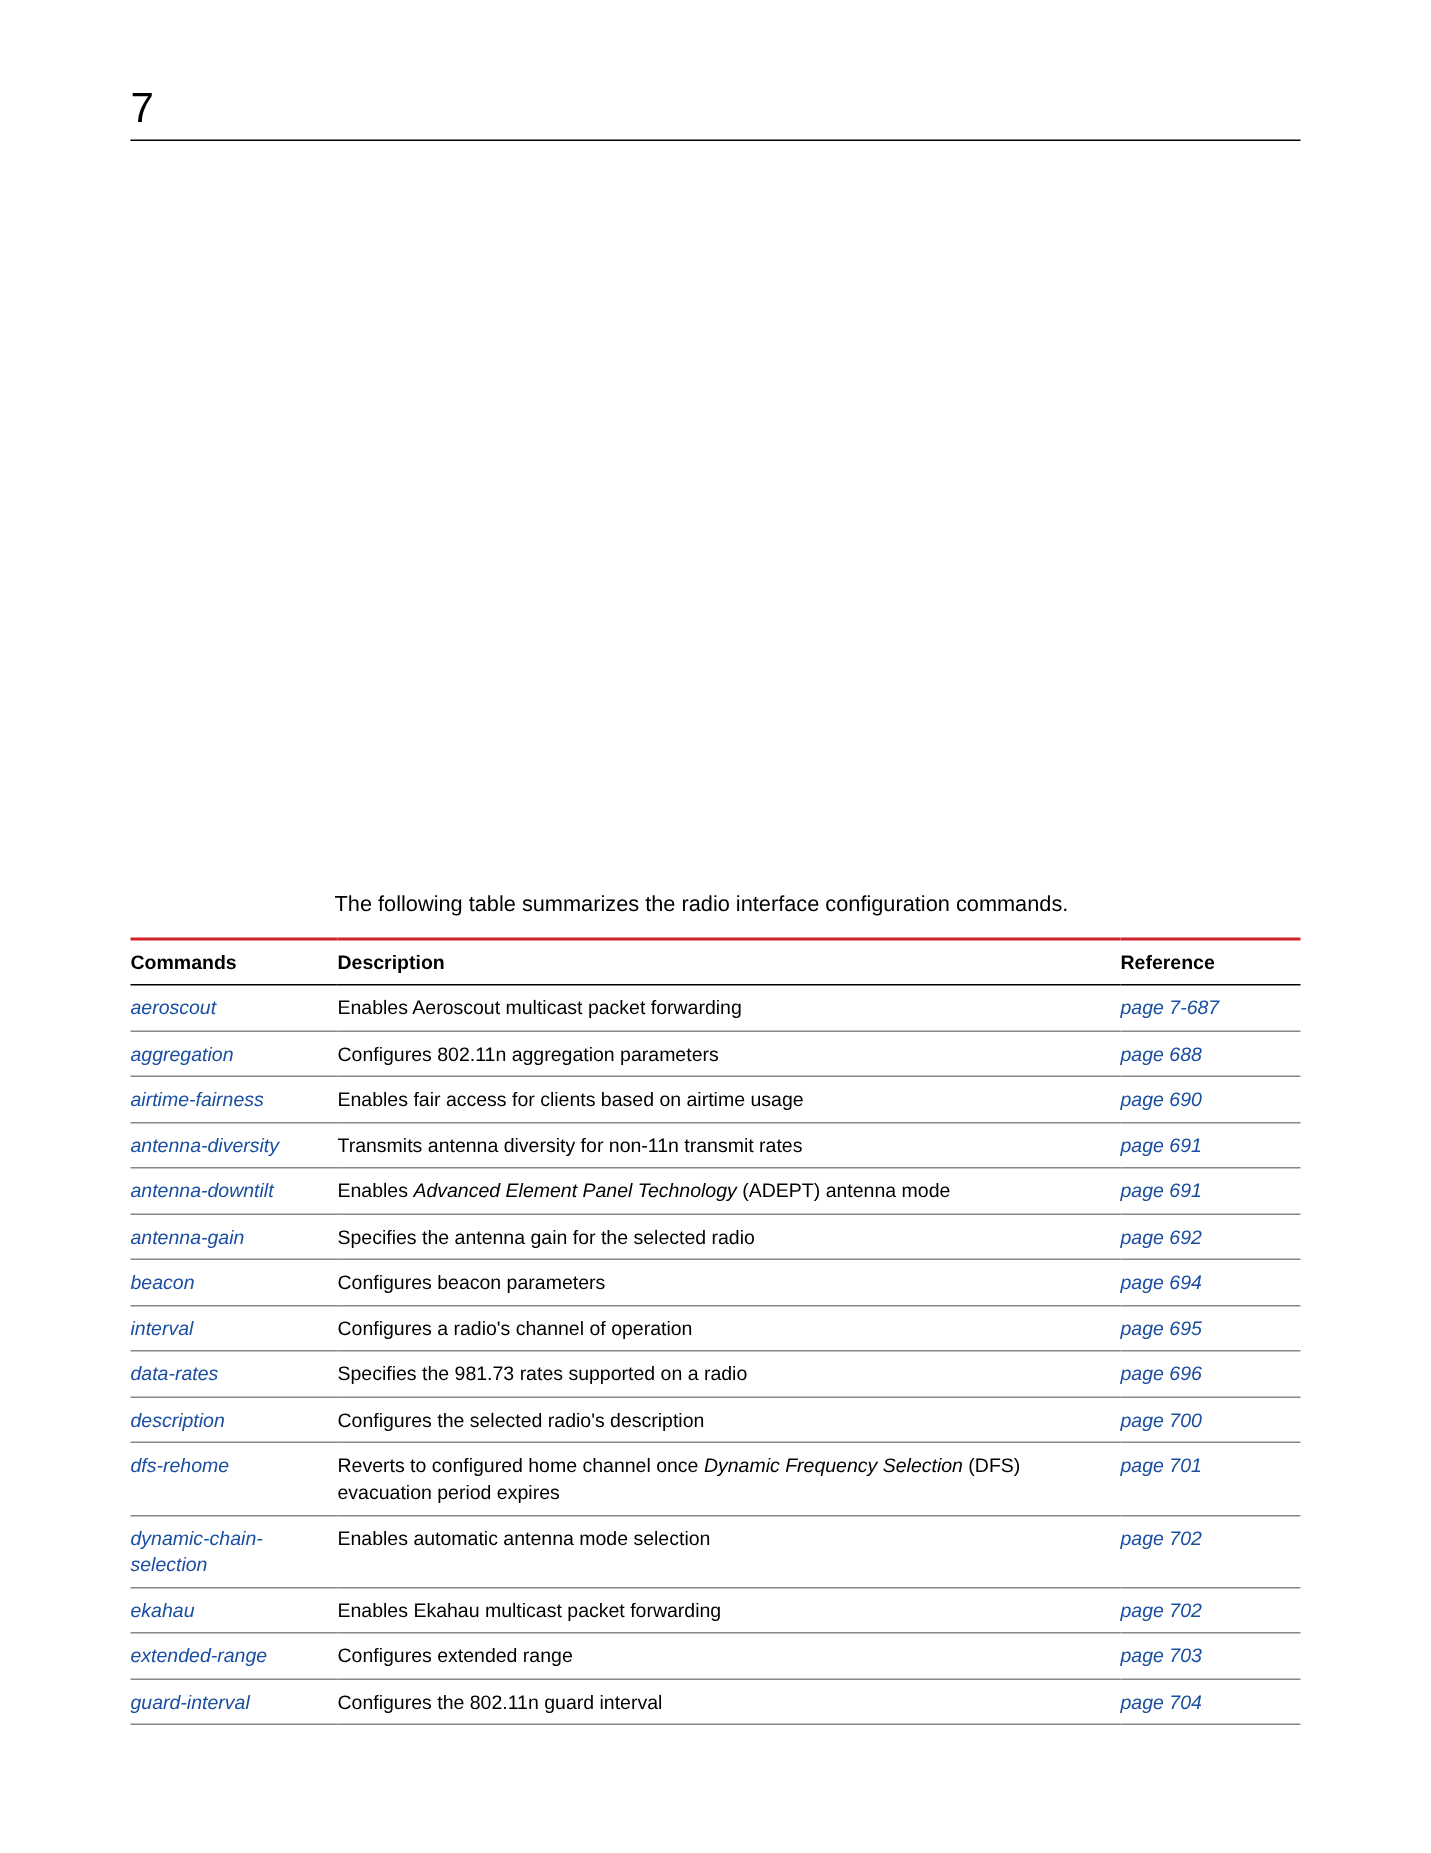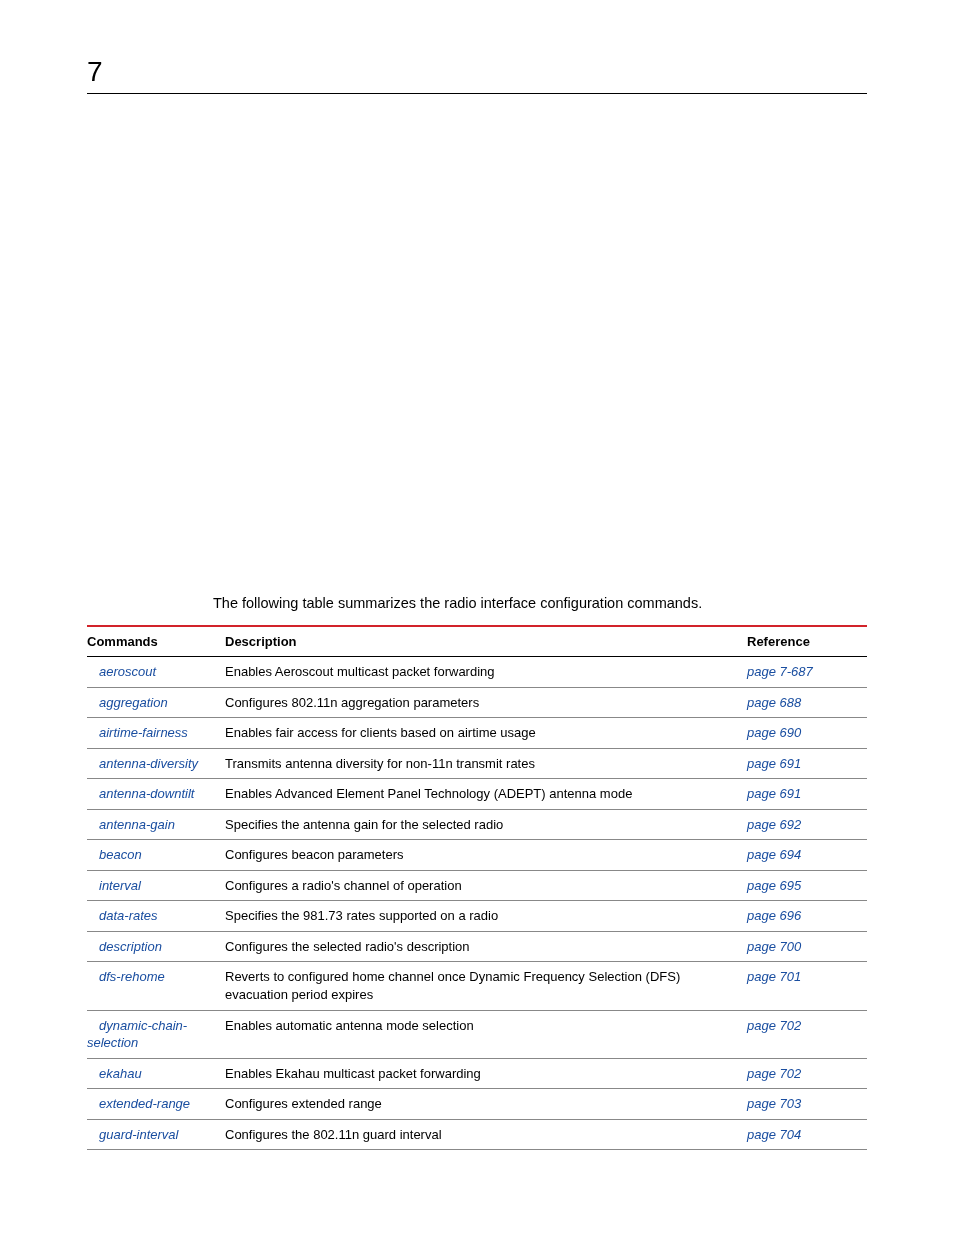--- a/index.html
+++ b/index.html
@@ -21,21 +21,21 @@
   .hr-top {
     position: absolute;
     top: 93px;
     left: 87px;
     width: 780px;
     border-top: 1px solid #000;
   }
   .intro-text {
     position: absolute;
     top: 595px;
-    left: 213px;
+    left: 223px;
     font-size: 14.5px;
   }
   .table-wrap {
     position: absolute;
     top: 625px;
     left: 87px;
     width: 780px;
   }
   table { width: 100%; border-collapse: collapse; }
   thead tr { border-top: 2px solid #d2232a; border-bottom: 1px solid #000; }
@@ -52,29 +52,28 @@
   td {
     font-size: 13px;
     padding: 6px 8px 6px 0;
     vertical-align: top;
     line-height: 1.35;
   }
   td.cmd a {
     color: #1a4ea0;
     font-style: italic;
     text-decoration: none;
-    margin-left: 12px;
   }
   td.ref a {
     color: #1a4ea0;
     font-style: italic;
     text-decoration: none;
     margin-top: 40px;
   }
-  .desc-italic { }
+  .desc-italic { font-style: italic; }
 </style>
 </head>
 <body>
 
 <div class="page-number">7</div>
 <div class="hr-top"></div>
 
 <div class="intro-text">The following table summarizes the radio interface configuration commands.</div>
 
 <div class="table-wrap">

